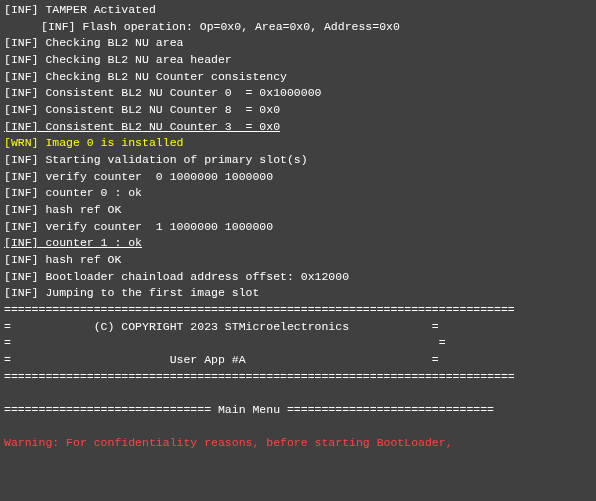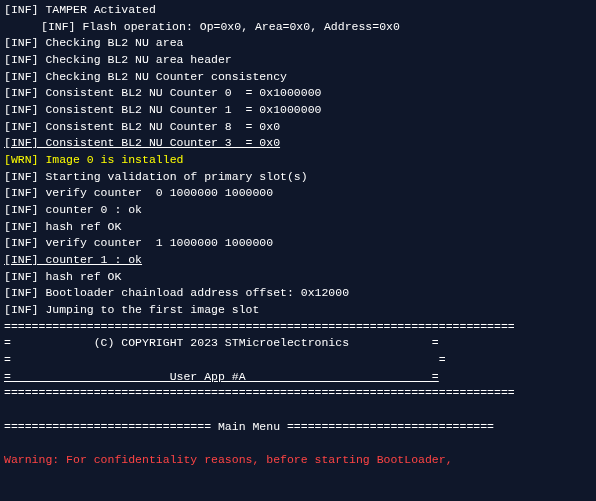--- a/index.html
+++ b/index.html
@@ -13,21 +13,21 @@
       height: 501px;
       background-color: #000000;
       font-family: 'Courier New', Courier, monospace;
       font-size: 12px;
       overflow: hidden;
     }
 
     #terminal {
       width: 596px;
       height: 501px;
-      background-color: #0f172a;
+      background-color: #404040;
       color: #ffffff;
       padding: 2px 4px;
       overflow: hidden;
     }
 
     .line {
       line-height: 1.45;
       white-space: pre;
       font-size: 11.5px;
     }
@@ -35,35 +35,34 @@
 </head>
 <body>
 
 <div id="terminal">
 <div class="line" style="color: rgb(255, 255, 255);">[INF] TAMPER Activated</div>
     <div class="line" style="color: rgb(255, 255, 255); margin-left: 37px;">[INF] Flash operation: Op=0x0, Area=0x0, Address=0x0</div>
     <div class="line" style="color: rgb(255, 255, 255);">[INF] Checking BL2 NU area</div>
     <div class="line" style="color: rgb(255, 255, 255);">[INF] Checking BL2 NU area header</div>
     <div class="line" style="color: rgb(255, 255, 255);">[INF] Checking BL2 NU Counter consistency</div>
     <div class="line" style="color: rgb(255, 255, 255);">[INF] Consistent BL2 NU Counter 0  = 0x1000000</div>
-    <div class="line" style="color: rgb(255, 255, 255);">[INF] Consistent BL2 NU Counter 1  = 0x1000000</div>
     <div class="line" style="color: rgb(255, 255, 255);">[INF] Consistent BL2 NU Counter 8  = 0x0</div>
     <div class="line" style="color: rgb(255, 255, 255); text-decoration: underline;">[INF] Consistent BL2 NU Counter 3  = 0x0</div>
     <div class="line" style="color: rgb(255, 255, 0);">[WRN] Image 0 is installed</div>
     <div class="line" style="color: rgb(255, 255, 255);">[INF] Starting validation of primary slot(s)</div>
     <div class="line" style="color: rgb(255, 255, 255);">[INF] verify counter  0 1000000 1000000</div>
     <div class="line" style="color: rgb(255, 255, 255);">[INF] counter 0 : ok</div>
     <div class="line" style="color: rgb(255, 255, 255);">[INF] hash ref OK</div>
     <div class="line" style="color: rgb(255, 255, 255);">[INF] verify counter  1 1000000 1000000</div>
     <div class="line" style="color: rgb(255, 255, 255); text-decoration: underline;">[INF] counter 1 : ok</div>
     <div class="line" style="color: rgb(255, 255, 255);">[INF] hash ref OK</div>
     <div class="line" style="color: rgb(255, 255, 255);">[INF] Bootloader chainload address offset: 0x12000</div>
     <div class="line" style="color: rgb(255, 255, 255);">[INF] Jumping to the first image slot</div>
     <div class="line" style="color: rgb(255, 255, 255);">==========================================================================</div>
     <div class="line" style="color: rgb(255, 255, 255);">=            (C) COPYRIGHT 2023 STMicroelectronics            =</div>
     <div class="line" style="color: rgb(255, 255, 255);">=                                                              =</div>
-    <div class="line" style="color: rgb(255, 255, 255); text-decoration: underline;">=                       User App #A                           =</div>
+    <div class="line" style="color: rgb(255, 255, 255);">=                       User App #A                           =</div>
     <div class="line" style="color: rgb(255, 255, 255);">==========================================================================</div>
     <div class="line" style="line-height: 1.45;">&nbsp;</div>
     <div class="line" style="color: rgb(255, 255, 255);">============================== Main Menu ==============================</div>
     <div class="line" style="line-height: 1.45;">&nbsp;</div>
     <div class="line" style="color: rgb(255, 68, 68);">Warning: For confidentiality reasons, before starting BootLoader,</div>
   </div>
 
 </body></html>

